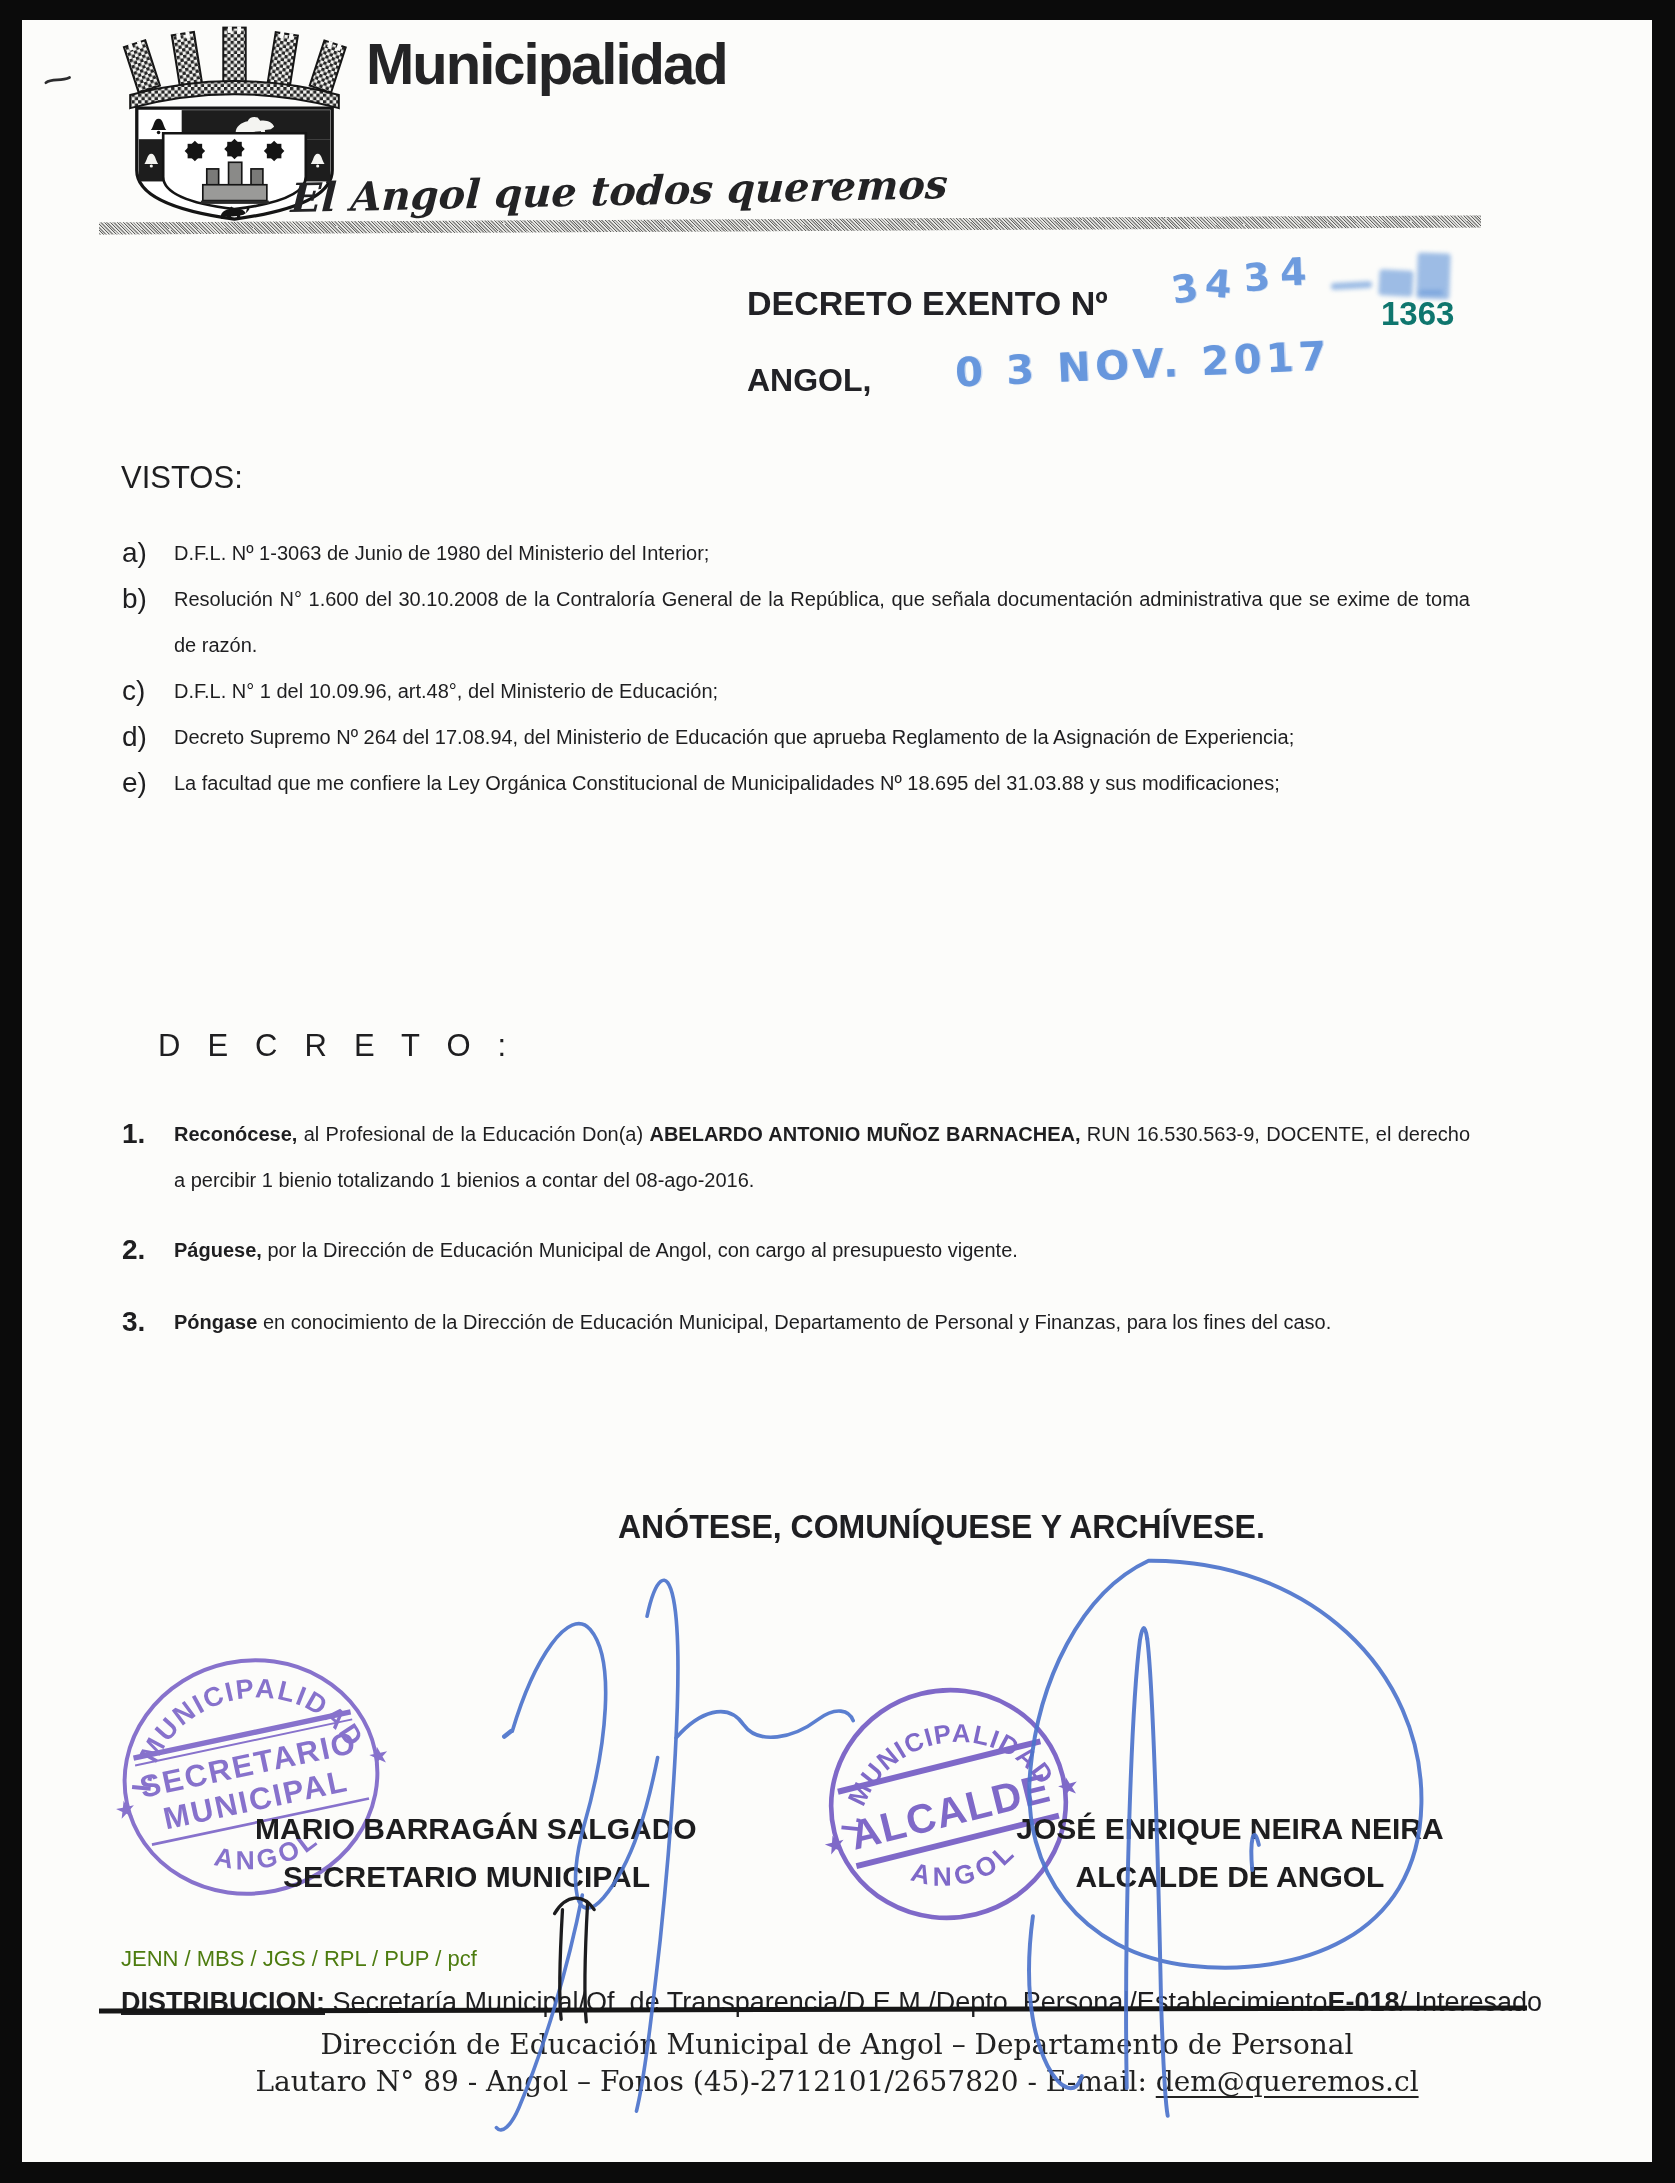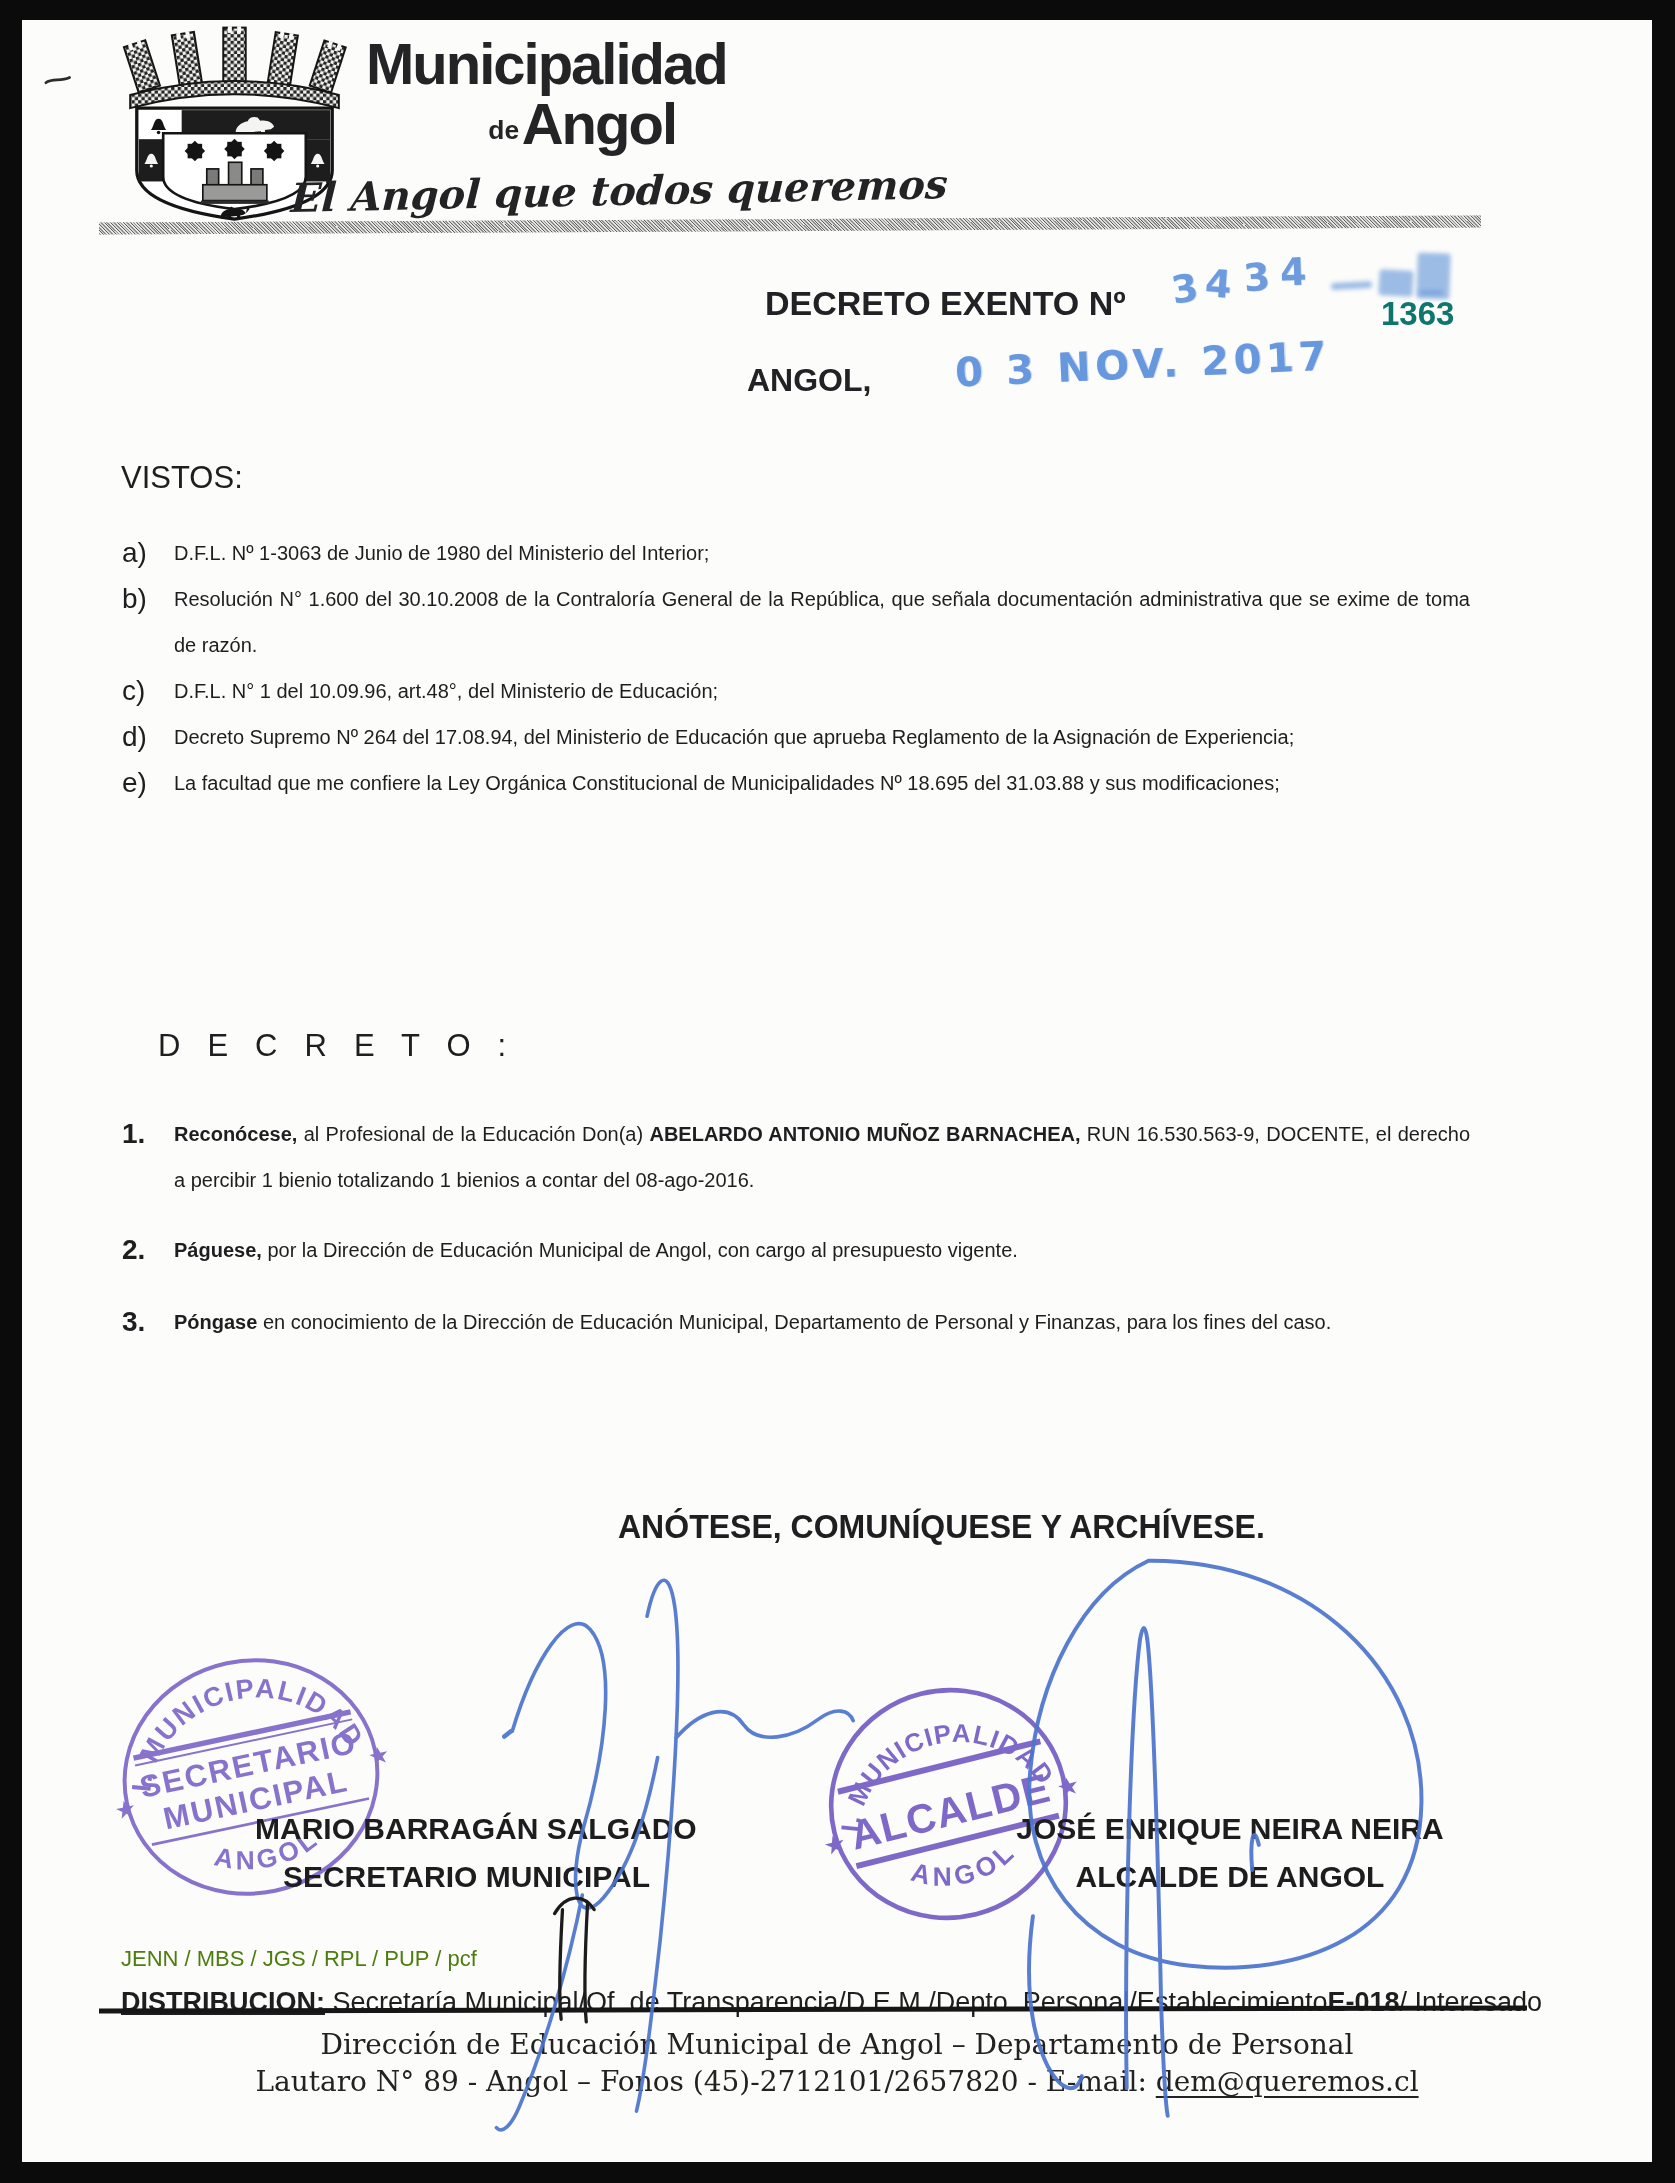--- a/index.html
+++ b/index.html
@@ -27,21 +27,21 @@
   }
   .strip{
     height:12px;
     background:
       repeating-linear-gradient(45deg,#8f8f8d 0 1.3px,#e9e9e6 1.3px 2.6px,#5d5d5b 2.6px 3.3px,#d8d8d5 3.3px 4.6px),
       repeating-linear-gradient(-45deg,rgba(30,30,30,.45) 0 0.7px,rgba(255,255,255,0) 0.7px 2px);
     transform:rotate(-0.3deg);
   }
 
   
-  .doc-title{font-size:34px;font-weight:bold;letter-spacing:0px;color:#222226;white-space:nowrap;margin-left:18px;}
+  .doc-title{font-size:34px;font-weight:bold;letter-spacing:0px;color:#222226;white-space:nowrap;}
   .city{font-size:32px;font-weight:bold;color:#222226;}
   .num-printed{font-size:33px;font-weight:bold;color:#0f766e;}
   .stamped-num{display:flex;}
   .stamped-num span{
     font-family:"DejaVu Sans", sans-serif;font-weight:bold;font-size:38px;
     color:#4e86d8;opacity:.82;margin-right:10.6px;display:inline-block;
     text-shadow:0.7px 0.7px 0 rgba(78,134,216,.35);
   }
   .date-stamp{
     font-family:"DejaVu Sans", sans-serif;font-weight:bold;font-size:40px;
@@ -175,21 +175,20 @@
 
       <g transform="translate(176,291) scale(0.85)" fill="#141414">
         <path d="M -24,8 C -26,0 -18,-6 -10,-7 L -6,-12 L 0,-8 C 10,-10 18,-5 20,0 L 16,3 L 10,4 L 11,10 L 6,10 L 4,5 L -6,6 L -8,10 L -13,10 L -14,6 L -20,6 L -21,10 L -24,10 Z"></path>
         <path d="M 20,0 C 26,-4 29,-9 24,-13 L 22,-8 Z"></path>
       </g>
     </g>
   </svg>
 
   <div class="abs wordmark" style="left:344px;top:14.5px;">
     <div class="wm1">Municipalidad</div>
-    <div class="wm2"><span class="wm-de">de</span><span>Angol</span></div>
   </div>
 
   <div class="abs slogan" style="left:269px;top:147px;">El Angol que todos queremos</div>
 
   <div class="abs strip" style="left:77px;top:199px;width:1382px;"></div>
 
   <div class="abs doc-title" style="left:725px;top:264px;">DECRETO EXENTO Nº</div>
 
   <div class="abs stamped-num" style="left:1147px;top:230px;">
     <span style="transform:rotate(-9deg) translateY(17px);">3</span>

